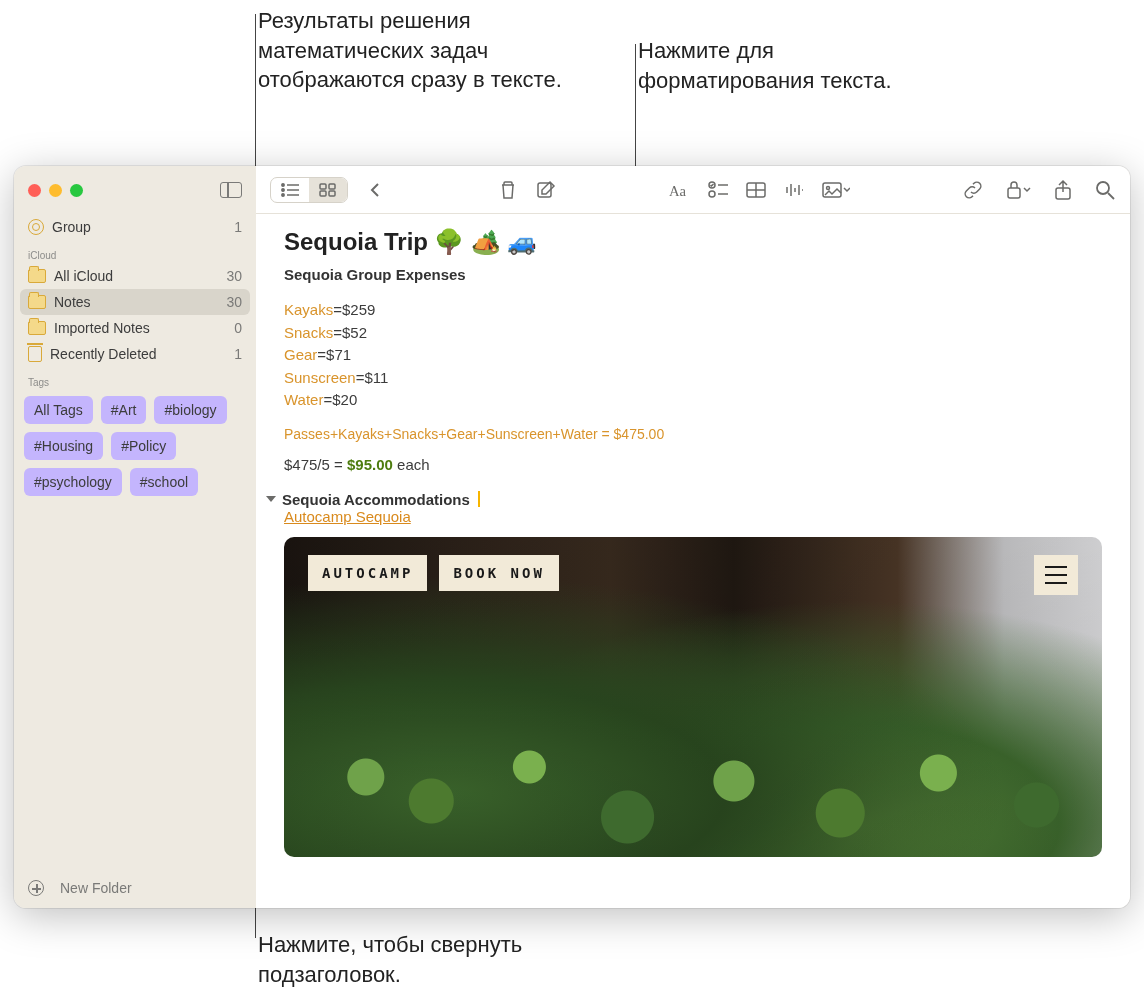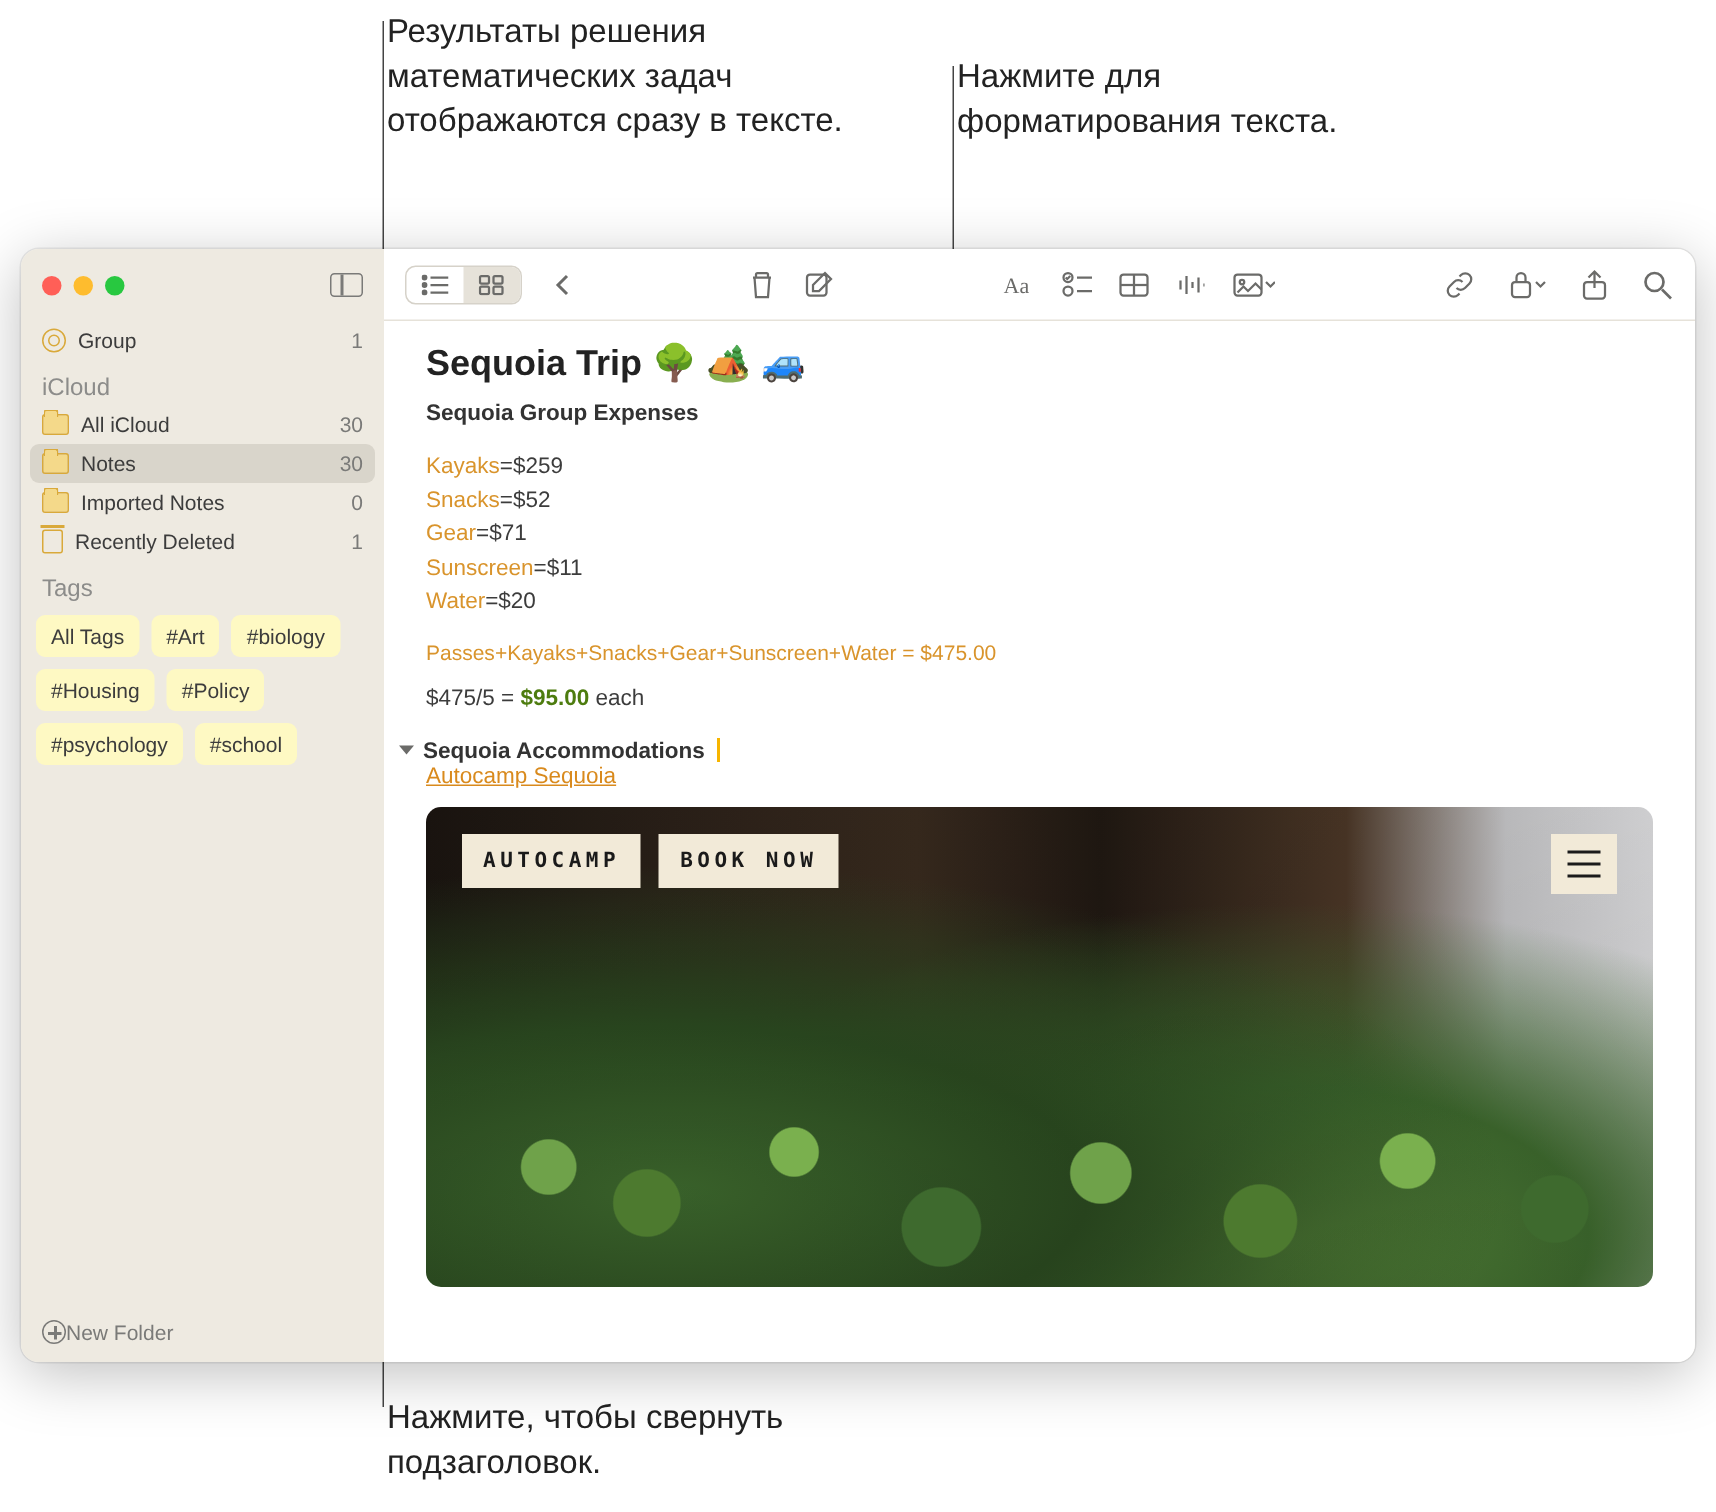--- a/index.html
+++ b/index.html
@@ -74,21 +74,21 @@
   .sb-row {
     display:flex; align-items:center;
     padding: 5px 14px;
     gap: 8px;
     cursor: default;
   }
   .sb-row.selected { background:#d9d5cb; border-radius:6px; margin: 0 6px; padding:5px 8px;}
   .sb-row .count { margin-left:auto; color:#7a7a78; font-size:14px; }
   .sb-section-label {
     padding: 10px 14px 2px;
-    font-size: 16px;
+    font-size: 10px;
     color: #8c8c8a;
   }
   .folder-icon, .shared-icon, .trash-icon {
     width: 18px; height: 14px; display:inline-block; position:relative;
   }
   .folder-icon {
     border:1.5px solid #d9a93a; border-radius:2px;
     background: linear-gradient(#f4d98a,#f4d98a);
   }
   .folder-icon::before{
@@ -109,30 +109,30 @@
   .trash-icon {
     width:14px; height:16px; border:1.5px solid #d9a93a;
     border-radius:2px;
   }
   .trash-icon::before{
     content:""; position:absolute; top:-4px; left:-2px; right:-2px;
     height:2px; background:#d9a93a;
   }
   .tags-wrap { padding: 6px 10px; display:flex; flex-wrap:wrap; gap:8px;}
   .tag-pill {
-    background:#fef9c3;
+    background:#c4b5fd;
     border-radius:6px;
     padding:6px 10px;
     font-size:14px;
     color:#3c3c3c;
   }
   .sb-footer {
     margin-top:auto;
     padding: 10px 14px 12px;
-    display:flex; align-items:flex-end; gap:0;
+    display:flex; align-items:flex-end; gap:16px;
     color:#7a7a78; font-size:14px;
   }
   .plus-circle {
     width:16px; height:16px; border:1.5px solid #7a7a78;
     border-radius:50%; position:relative;
   }
   .plus-circle::before, .plus-circle::after{
     content:""; position:absolute; background:#7a7a78;
   }
   .plus-circle::before{ left:7px; top:3px; width:1.5px; height:9px;}

